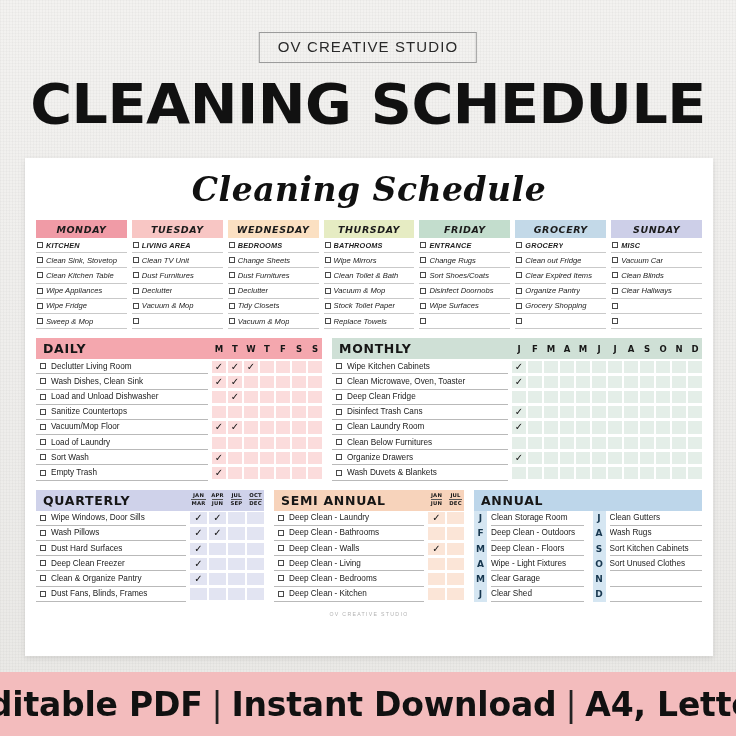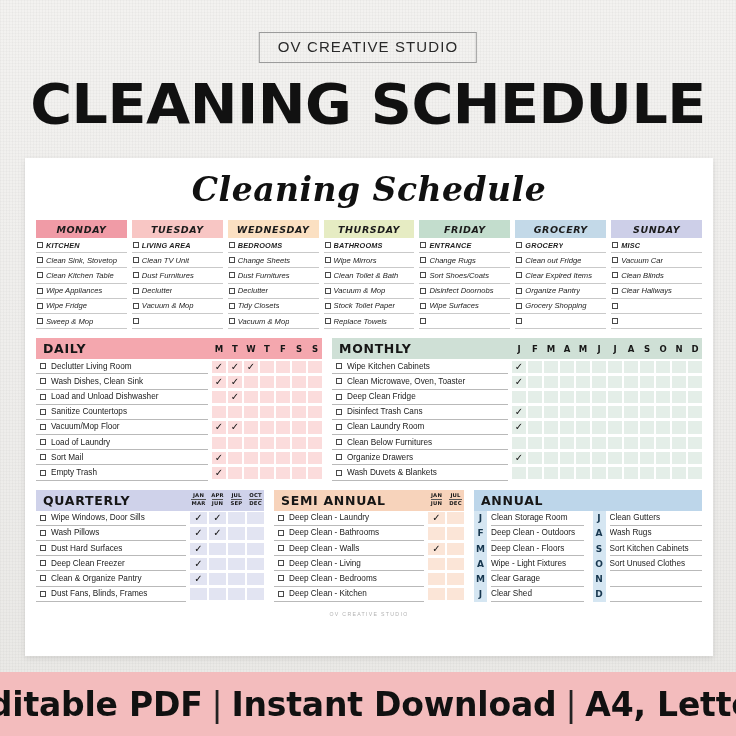--- a/index.html
+++ b/index.html
@@ -425,21 +425,21 @@
               <div class="task">
                 <span class="cbx"></span>
                 <span class="lbl">Vacuum/Mop Floor</span>
               </div>
               <div class="task">
                 <span class="cbx"></span>
                 <span class="lbl">Load of Laundry</span>
               </div>
               <div class="task">
                 <span class="cbx"></span>
-                <span class="lbl">Sort Mail</span>
+                <span class="lbl">Sort Wash</span>
               </div>
               <div class="task">
                 <span class="cbx"></span>
                 <span class="lbl">Empty Trash</span>
               </div>
             </div>
             <div class="grid-cells">
               <div class="grid-row">
                 <div class="cell" style="background: rgb(251, 220, 220);">✓</div>
                 <div class="cell" style="background: rgb(251, 220, 220);">✓</div>

